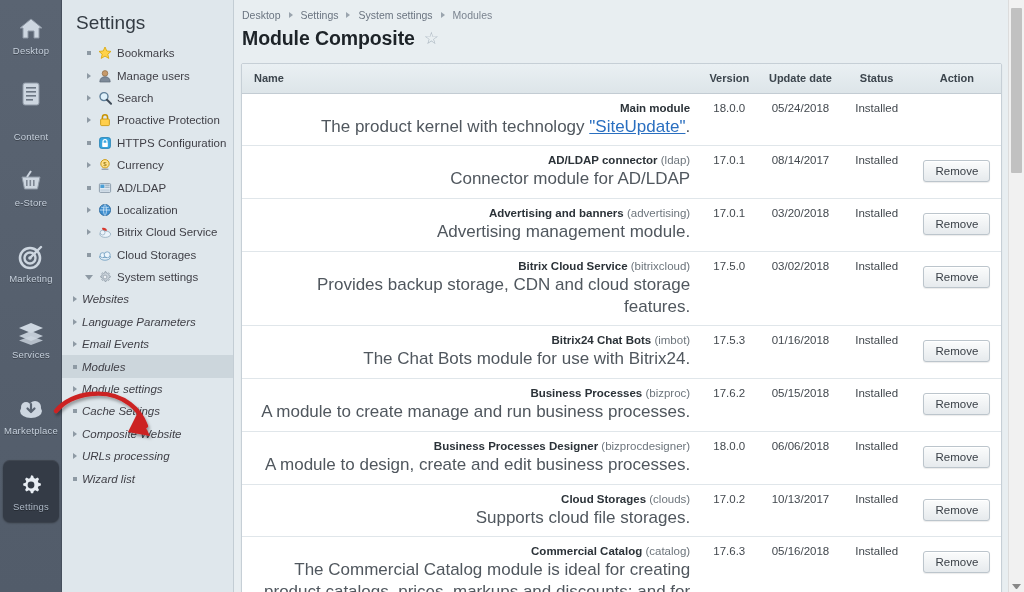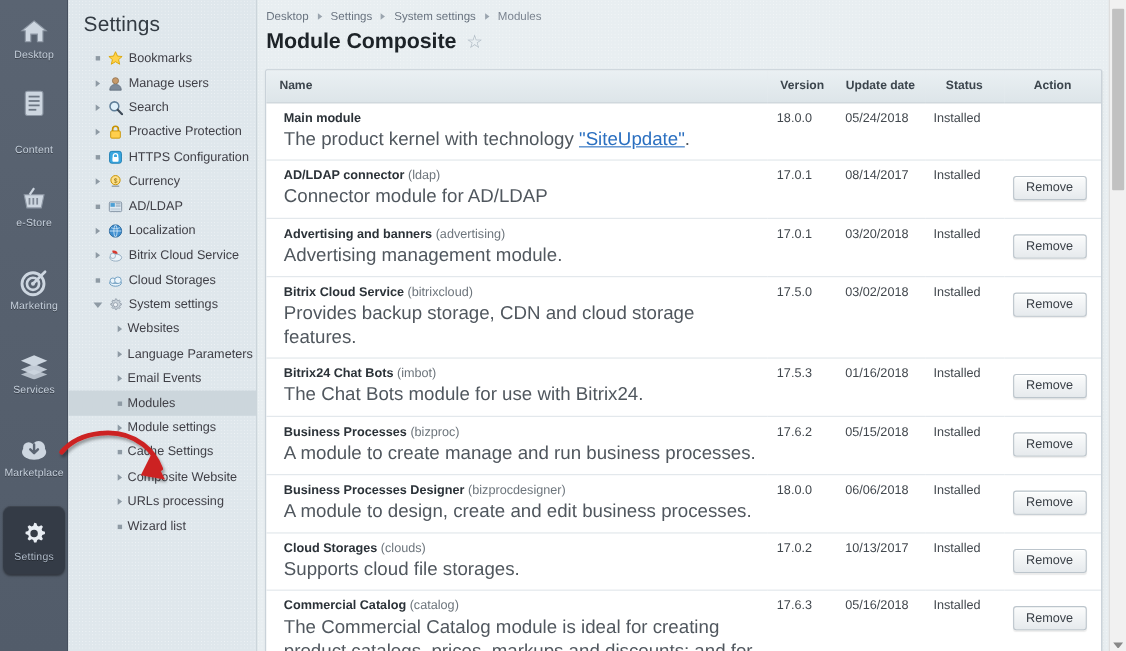--- a/index.html
+++ b/index.html
@@ -73,21 +73,21 @@
     border-left: 4.5px solid #8e9aa4;
     border-top: 3.5px solid transparent;
     border-bottom: 3.5px solid transparent; }
   .tw .arrow.down { border-left: 4px solid transparent;
     border-right: 4px solid transparent; border-top: 5px solid #8e9aa4;
     border-bottom: none; }
   .tw .dot { width: 4px; height: 4px; background: #8e9aa4; }
   .ticon { width: 18px; flex: 0 0 18px; display: flex;
     align-items: center; justify-content: center; margin-right: 3px; }
   .tlabel { font-size: 11.5px; color: #3f3f46; white-space: nowrap; }
-  .tree-li.sub { padding-left: 40px; }
+  .tree-li.sub { padding-left: 6px; font-style: italic; }
   .tree-li.sub .tlabel { color: #3f3f46; }
 
   
   .annot { position: absolute; left: 0; top: 0; width: 1024px; height: 592px;
     pointer-events: none; z-index: 40; }
 
   
   .main {
     flex: 1 1 auto; height: 592px; position: relative;
     background: #e8eef1;
@@ -129,23 +129,23 @@
   col.w-ver  { width: 62px; }
   col.w-date { width: 80px; }
   col.w-stat { width: 72px; }
   col.w-act  { width: 88px; }
 
   table.grid tbody td {
     border-bottom: 1px solid #e0e6ea;
     padding: 8px 8px;
     vertical-align: top;
     font-size: 11.5px; color: #42484e;
-    text-align: left;
-  }
-  table.grid tbody td.c-name { text-align: left; padding-left: 16px; }
+    text-align: center;
+  }
+  table.grid tbody td.c-name { text-align: right; padding-left: 16px; }
   table.grid tbody tr:last-child td { border-bottom: none; }
   .m-title { font-size: 11.5px; font-weight: bold; color: #2b3238; }
   .m-code { font-weight: normal; color: #6d757c; }
   .m-desc { font-size: 17px; color: #50575e; margin-top: 2px; line-height: 1.28; }
   .m-desc a { color: #2a6fc0; text-decoration: underline; }
   .cellpad { padding-top: 1px; }
   .btn-remove {
     display: inline-block;
     min-width: 62px; padding: 4px 11px;
     font-size: 11.5px; color: #3a4047;

